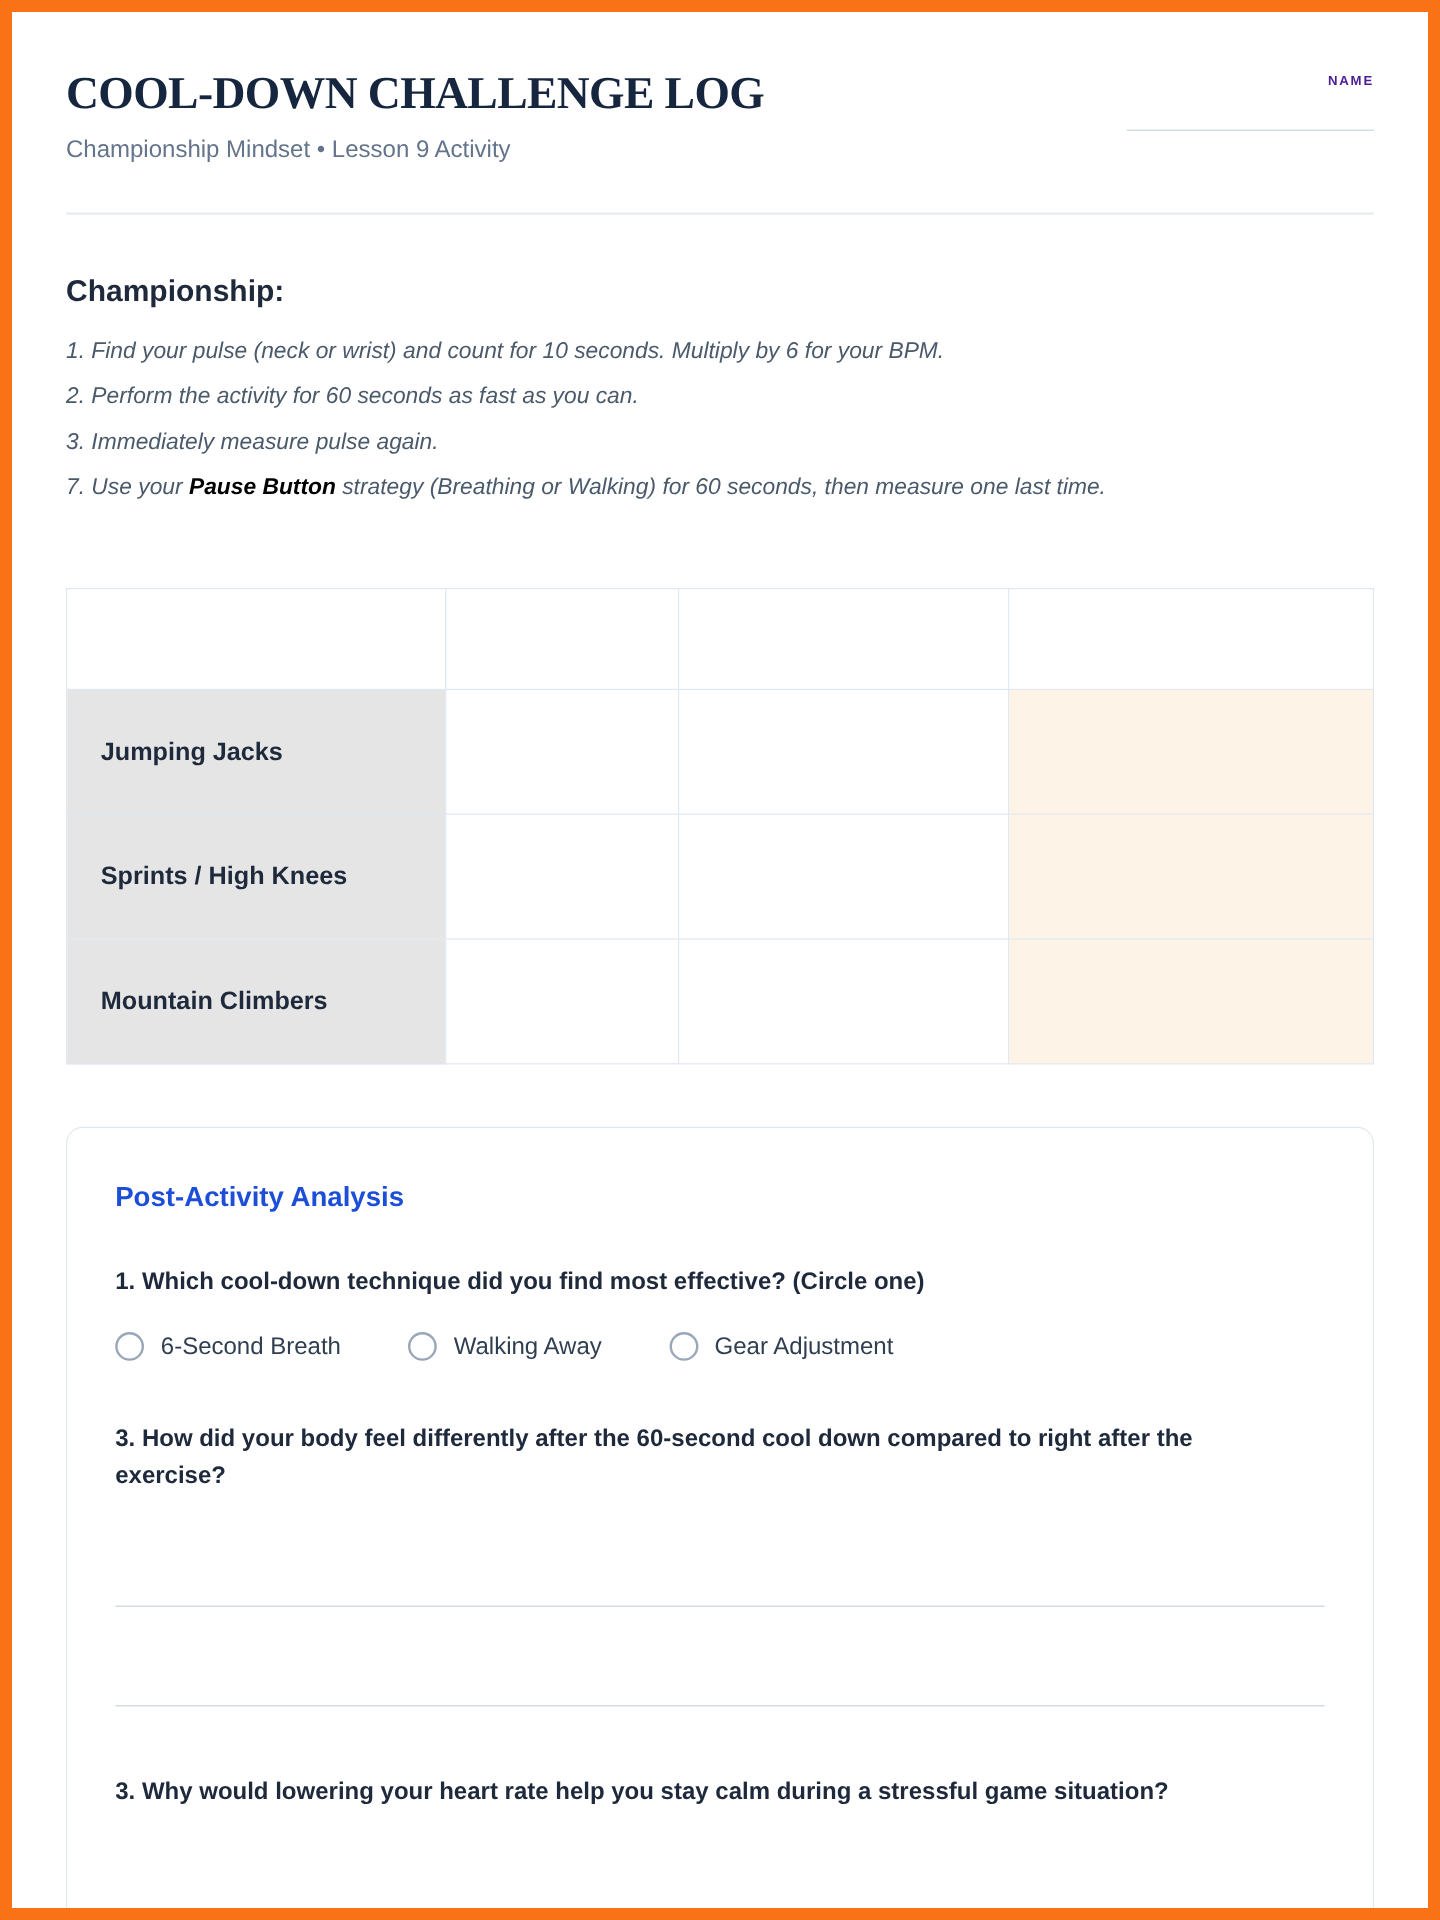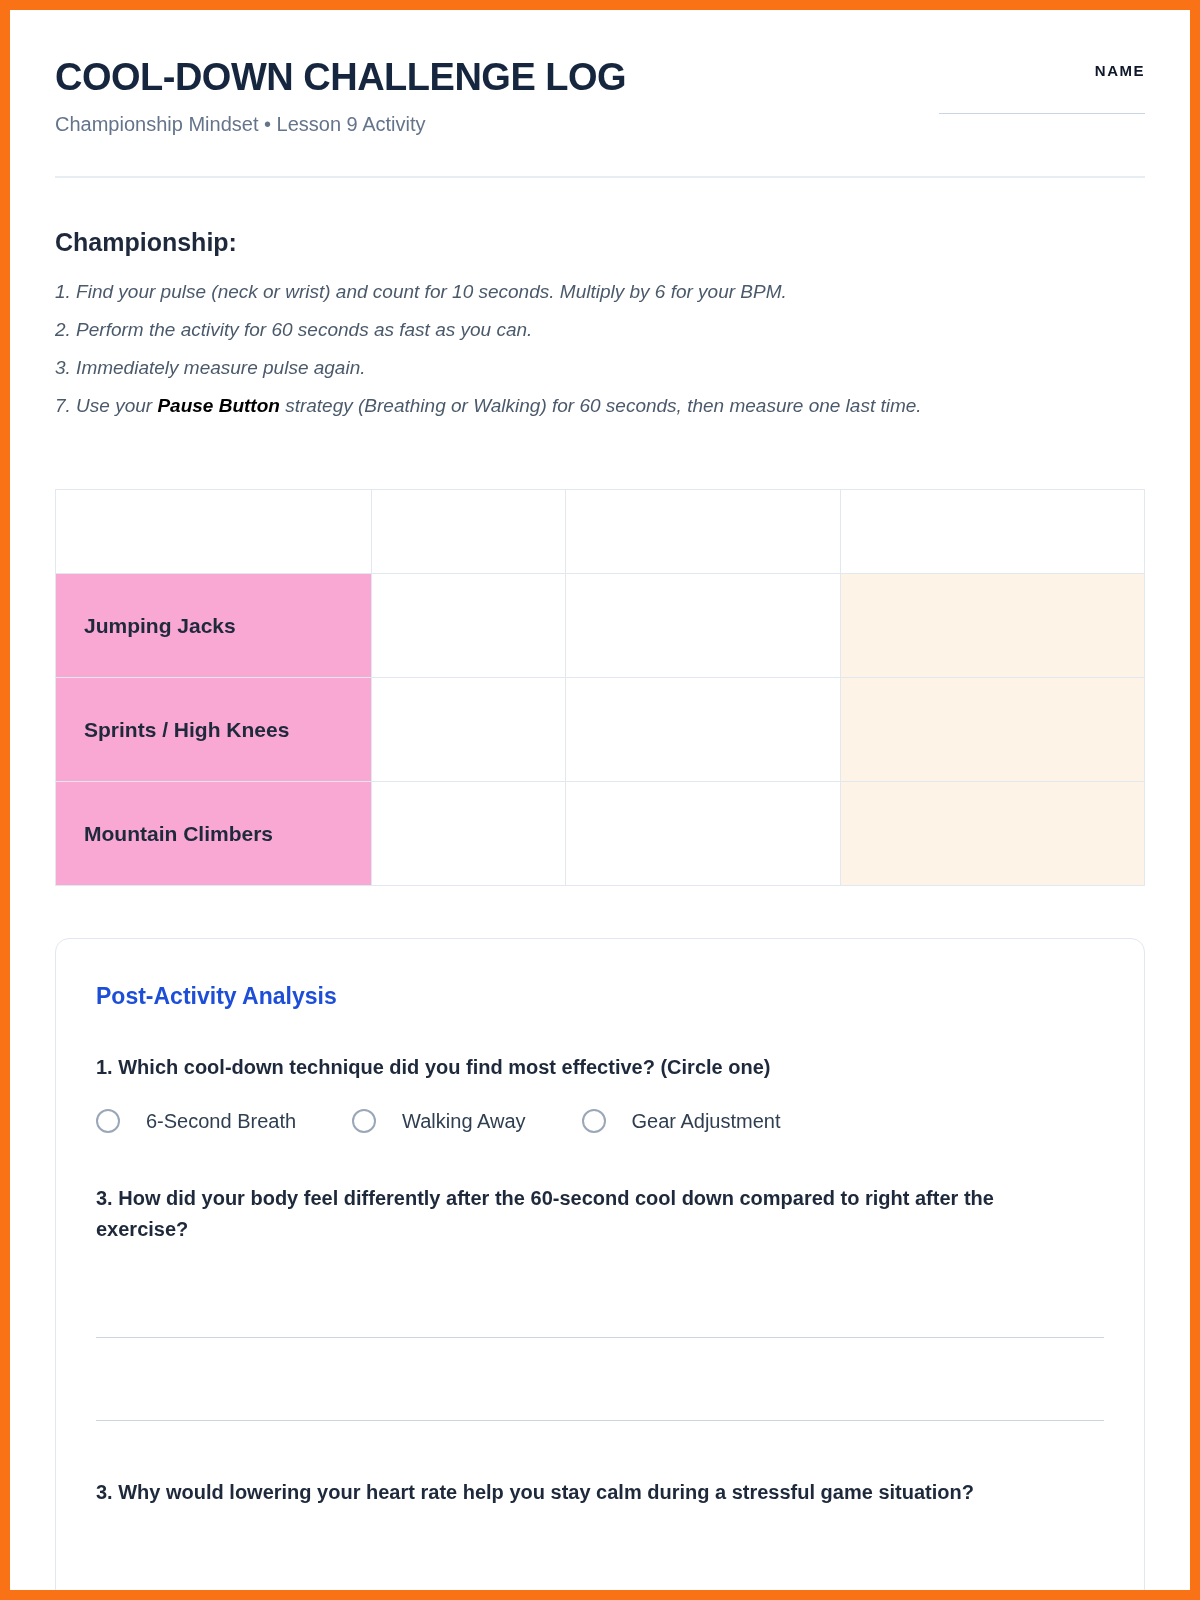--- a/index.html
+++ b/index.html
@@ -6,54 +6,54 @@
   body { font-family: "Liberation Sans", sans-serif; background: #ffffff; }
   .page {
     width: 1200px; height: 1600px;
     border: 10px solid #F97316;
     background: #fff;
     overflow: hidden;
     padding: 46px 45px 0 45px;
   }
   .header-row { display: flex; justify-content: space-between; align-items: flex-start; }
   .page-title {
-    font-family: Liberation Sans, sans-serif;
+    font-family: Liberation Serif, serif;
     font-weight: bold; font-size: 38px; color: #15263E; letter-spacing: -0.5px;
   }
   .page-subtitle { margin-top: 14px; font-size: 20px; color: #64748B; }
   .name-block { width: 206px; text-align: right; padding-top: 6px; flex: none; }
-  .name-label { font-size: 15px; font-weight: bold; letter-spacing: 1.5px; color: #0f172a; }
+  .name-label { font-size: 11px; font-weight: bold; letter-spacing: 1.5px; color: #4c1d95; }
   .name-line { margin-top: 34px; border-bottom: 1px solid #CBD5E1; height: 0; }
   .divider { margin-top: 40px; border-top: 2px solid #E8EDF2; }
 
   .instructions-heading { margin-top: 50px; font-size: 25px; font-weight: bold; color: #1E293B; }
   .instructions-list { margin-top: 16px; font-size: 19px; color: #4B5A6B; font-style: italic; }
   .instructions-list p { line-height: 38px; }
   .instructions-list b { color: #000000; }
 
   .challenge-table { margin-top: 64px; width: 100%; border-collapse: collapse; table-layout: fixed; }
   .challenge-table td { border: 1px solid #E2E8F0; }
   .challenge-table tr.head-row td { height: 84px; background: #ffffff; }
   .challenge-table tr.data-row td { height: 104px; }
-  .activity-cell { background: #f9a8d4; font-weight: bold; font-size: 21px; color: #1E293B; padding-left: 28px; }
+  .activity-cell { background: #e5e5e5; font-weight: bold; font-size: 21px; color: #1E293B; padding-left: 28px; }
   .input-cell { background: #ffffff; }
   .highlight-cell { background: #FEF3E7; }
 
   .analysis-card {
     margin-top: 52px;
     border: 1px solid #E2E8F0;
     border-radius: 14px;
     padding: 44px 40px 0 40px;
     height: 740px;
   }
   .analysis-heading { font-size: 23px; font-weight: bold; color: #1d4ed8; }
   .question { font-size: 20px; font-weight: bold; color: #1E293B; line-height: 31px; }
   .q1 { margin-top: 42px; }
   .options-row { margin-top: 26px; display: flex; align-items: center; gap: 56px; }
-  .option { display: flex; align-items: center; gap: 26px; cursor: pointer; }
+  .option { display: flex; align-items: center; gap: 14px; cursor: pointer; }
   .radio-circle { width: 24px; height: 24px; border: 2px solid #9AA7B8; border-radius: 50%; flex: none; background: #fff; }
   .option-label { font-size: 20px; color: #2F3E50; }
   .q2 { margin-top: 50px; max-width: 990px; }
   .write-line { border-bottom: 1px solid #CBD5E1; height: 0; }
   .line-1 { margin-top: 92px; }
   .line-2 { margin-top: 82px; }
   .q3 { margin-top: 56px; }
 </style>
 </head>
 <body>

